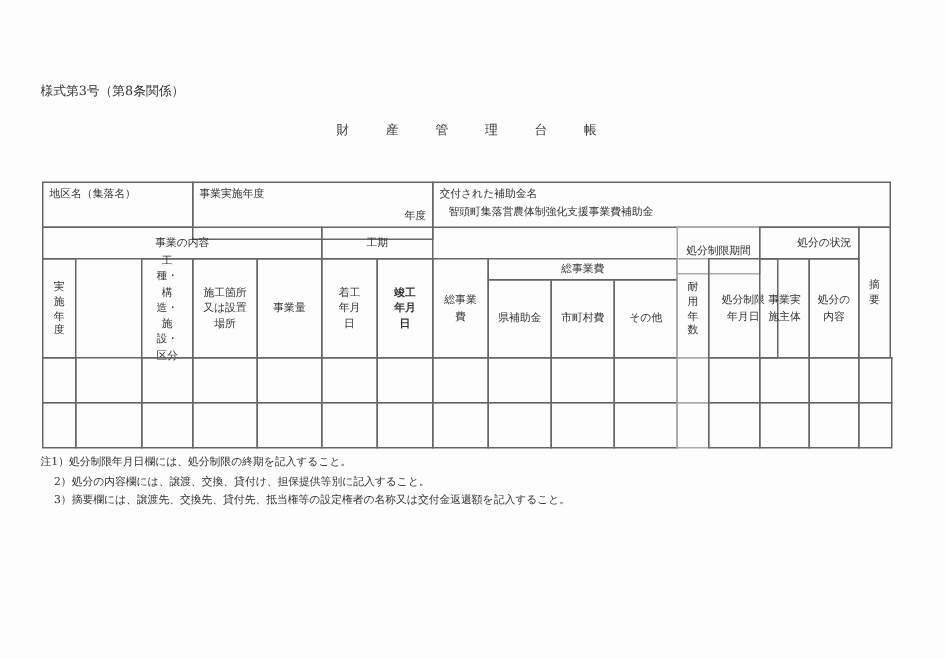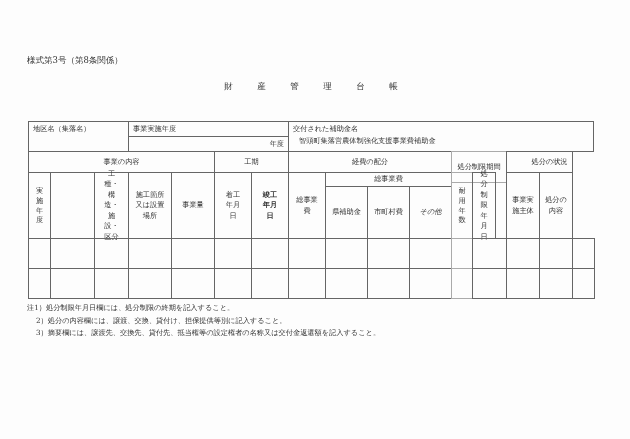--- a/index.html
+++ b/index.html
@@ -25,34 +25,36 @@
 <body>
 
 <div class="form-label">様式第3号（第8条関係）</div>
 <div class="doc-title">財　産　管　理　台　帳</div>
 
 <div class="tbl">
 
   <div class="cell tl" style="left:0;top:0;width:101px;height:31px;">
     <span>地区名（集落名）</span>
   </div>
-  <div class="cell tl" style="left:100px;top:0;width:161px;height:16px;flex-direction:column;">
+  <div class="cell tl" style="left:100px;top:0;width:161px;height:39px;flex-direction:column;">
     <span>事業実施年度</span>
     <span style="align-self:flex-end;margin-top:5px;">年度</span>
   </div>
   <div class="cell tl" style="left:260px;top:0;width:306px;height:31px;flex-direction:column;">
     <span>交付された補助金名</span>
     <span style="margin-left:6px;margin-top:2px;">智頭町集落営農体制強化支援事業費補助金</span>
   </div>
 
   <div class="cell" style="left:0;top:30px;width:187px;height:22px;">事業の内容</div>
   <div class="cell" style="left:186px;top:30px;width:75px;height:22px;">工期</div>
-  <div class="cell" style="left:260px;top:30px;width:164px;height:22px;">経費の配分</div>
   <div class="cell light" style="left:423px;top:30px;width:56px;height:32px;padding:0 4px;">処分制限期間</div>
   <div class="cell" style="left:478px;top:30px;width:67px;height:22px;padding-left:20px;">処分の状況</div>
+  <div class="cell" style="left:544px;top:30px;width:22px;height:88px;">
+    <span class="vert">摘要</span>
+  </div>
 
   <div class="cell" style="left:0;top:51px;width:23px;height:67px;align-items:center;">
       <span class="vert">実施年度</span>
     </div>
   <div class="cell" style="left:66px;top:51px;width:35px;height:67px;padding:0 7px;">
       <span>工種・構造・施設・区分</span>
     </div>
   <div class="cell" style="left:100px;top:51px;width:44px;height:67px;padding:0 6px;">
       <span>施工箇所又は設置場所</span>
     </div>
@@ -62,25 +64,25 @@
     </div>
   <div class="cell" style="left:223px;top:51px;width:38px;height:67px;padding:0 8px;font-weight:bold;">
       <span>竣工年月日</span>
     </div>
   <div class="cell" style="left:260px;top:51px;width:38px;height:67px;padding:0 6px;">
       <span>総事業費</span>
     </div>
   <div class="cell" style="left:297px;top:51px;width:127px;height:15px;">総事業費</div>
   <div class="cell" style="left:297px;top:65px;width:43px;height:53px;">県補助金</div>
   <div class="cell" style="left:339px;top:65px;width:43px;height:53px;">市町村費</div>
-  <div class="cell" style="left:381px;top:65px;width:43px;height:53px;font-style:italic;">その他</div>
+  <div class="cell" style="left:381px;top:65px;width:43px;height:53px;">その他</div>
   <div class="cell light" style="left:423px;top:51px;width:22px;height:67px;">
       <span class="vert">耐用年数</span>
     </div>
-  <div class="cell" style="left:444px;top:51px;width:24px;height:67px;padding:0 5px;">
+  <div class="cell" style="left:444px;top:51px;width:47px;height:67px;padding:0 5px;">
       <span>処分制限年月日</span>
     </div>
   <div class="cell" style="left:478px;top:51px;width:34px;height:67px;padding:0 4px;">
       <span>事業実施主体</span>
     </div>
   <div class="cell" style="left:511px;top:51px;width:34px;height:67px;padding:0 4px;">
       <span>処分の内容</span>
     </div>
 
   <div id="data-rows">

